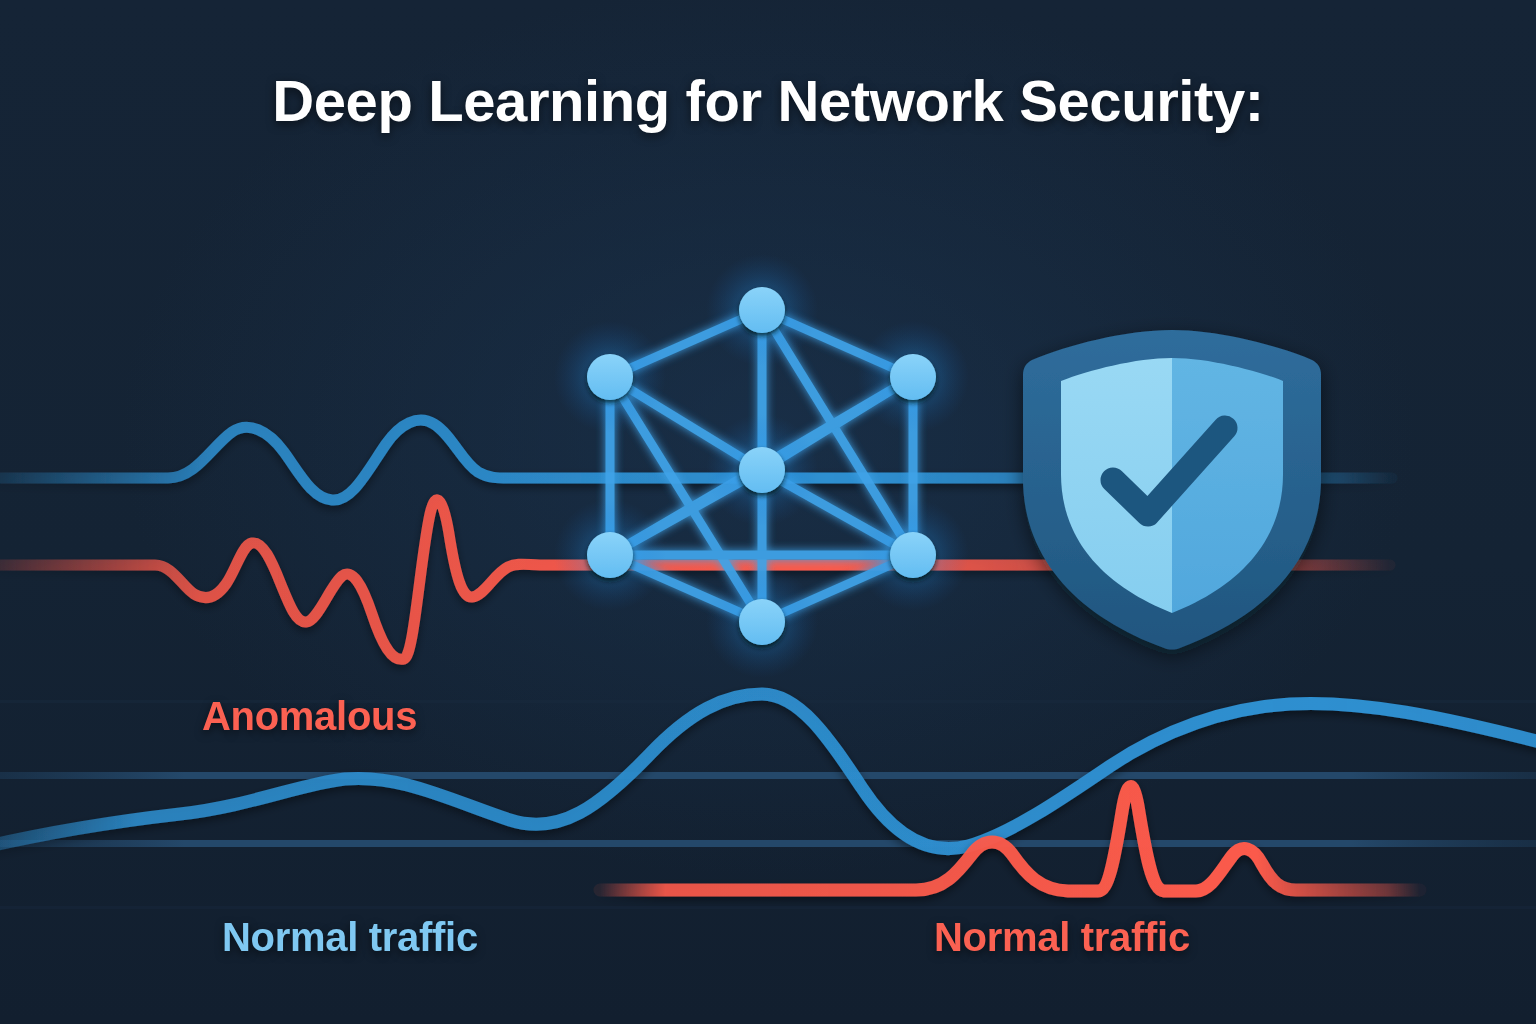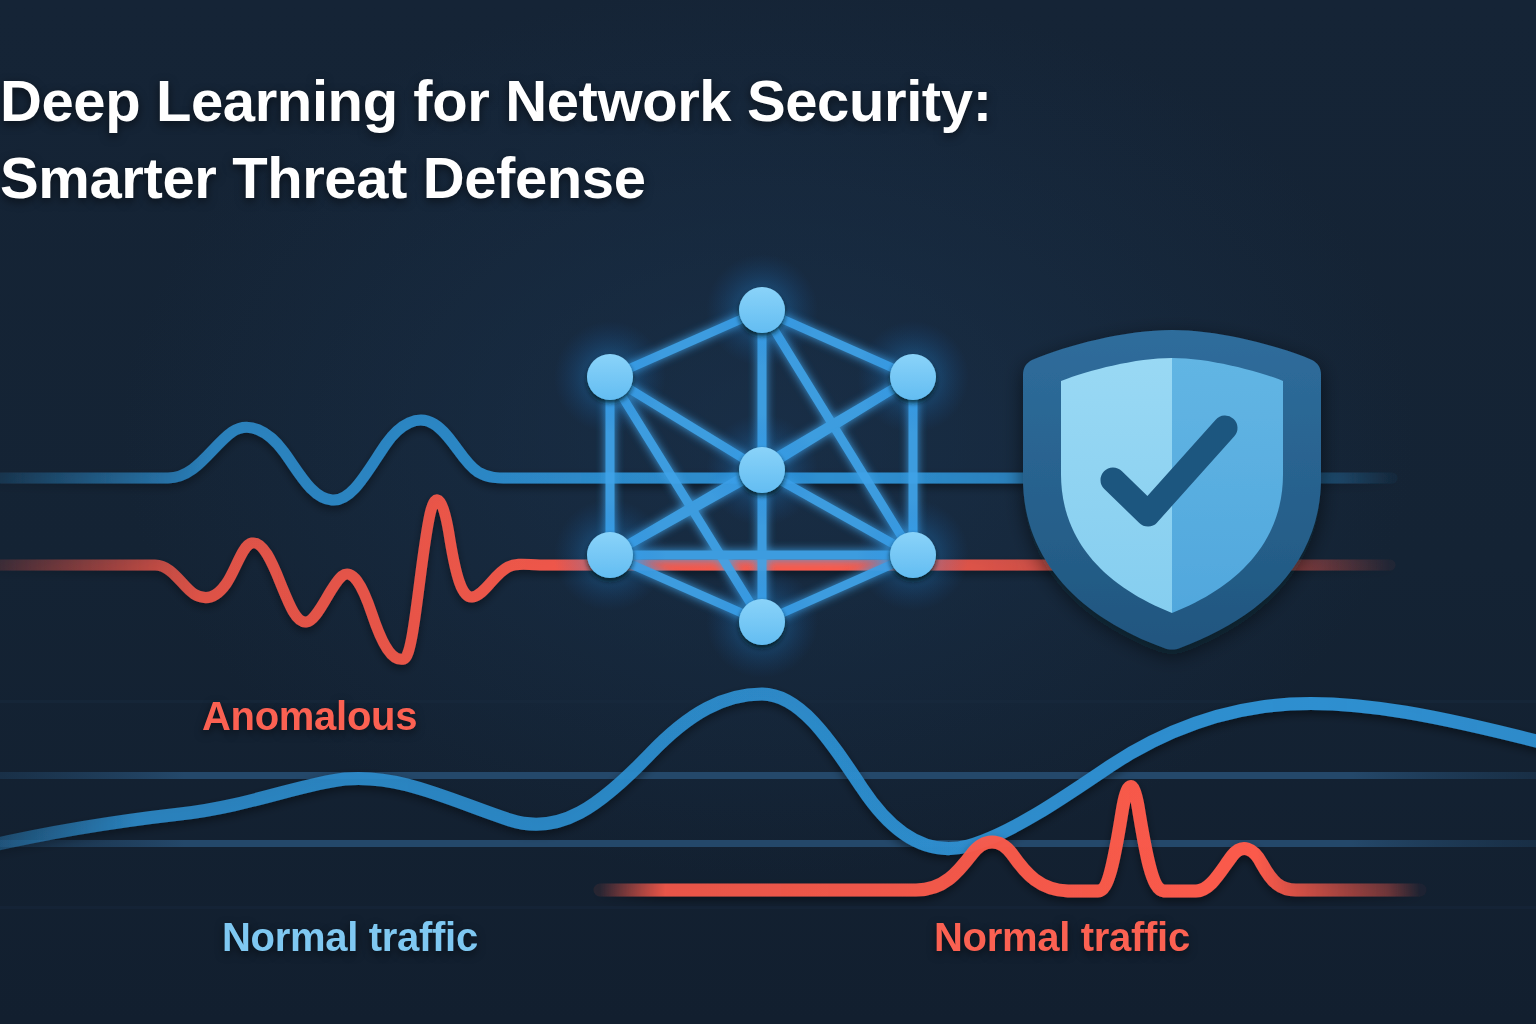--- a/index.html
+++ b/index.html
@@ -21,20 +21,21 @@
     background:
       radial-gradient(ellipse 900px 620px at 50% 42%, rgba(28,55,85,0.55) 0%, rgba(21,36,54,0) 72%),
       linear-gradient(180deg, #152436 0%, #142334 55%, #121f2f 100%);
     pointer-events: none;
   }
   .title {
     position: absolute;
     left: 0;
     right: 0;
     top: 62px;
+    text-align: center;
     color: #ffffff;
     font-size: 58px;
     font-weight: bold;
     line-height: 1.33;
     letter-spacing: -0.4px;
     text-shadow: 0 3px 10px rgba(0,0,0,0.55);
   }
   .title-line { display: block; }
   svg.layer {
     position: absolute;
@@ -273,20 +274,19 @@
         <rect x="1050" y="345" width="122" height="290" fill="url(#shLeft)"></rect>
         <rect x="1172" y="345" width="125" height="290" fill="url(#shRight)"></rect>
       </g>
 
       <path d="M1113 480 L1148 514 L1225 428" fill="none" stroke="#1f567f" stroke-width="25" stroke-linecap="round" stroke-linejoin="round"></path>
     </g>
   </svg>
 
   <div class="title">
     <span class="title-line">Deep Learning for Network Security:</span>
-    <span class="title-line">Smarter Threat Defense</span>
   </div>
 
   <div class="wavelabel" id="label-anomalous">Anomalous</div>
   <div class="wavelabel" id="label-normal-left">Normal traffic</div>
   <div class="wavelabel" id="label-normal-right">Normal traffic</div>
 
 </div>
 
 </body></html>

